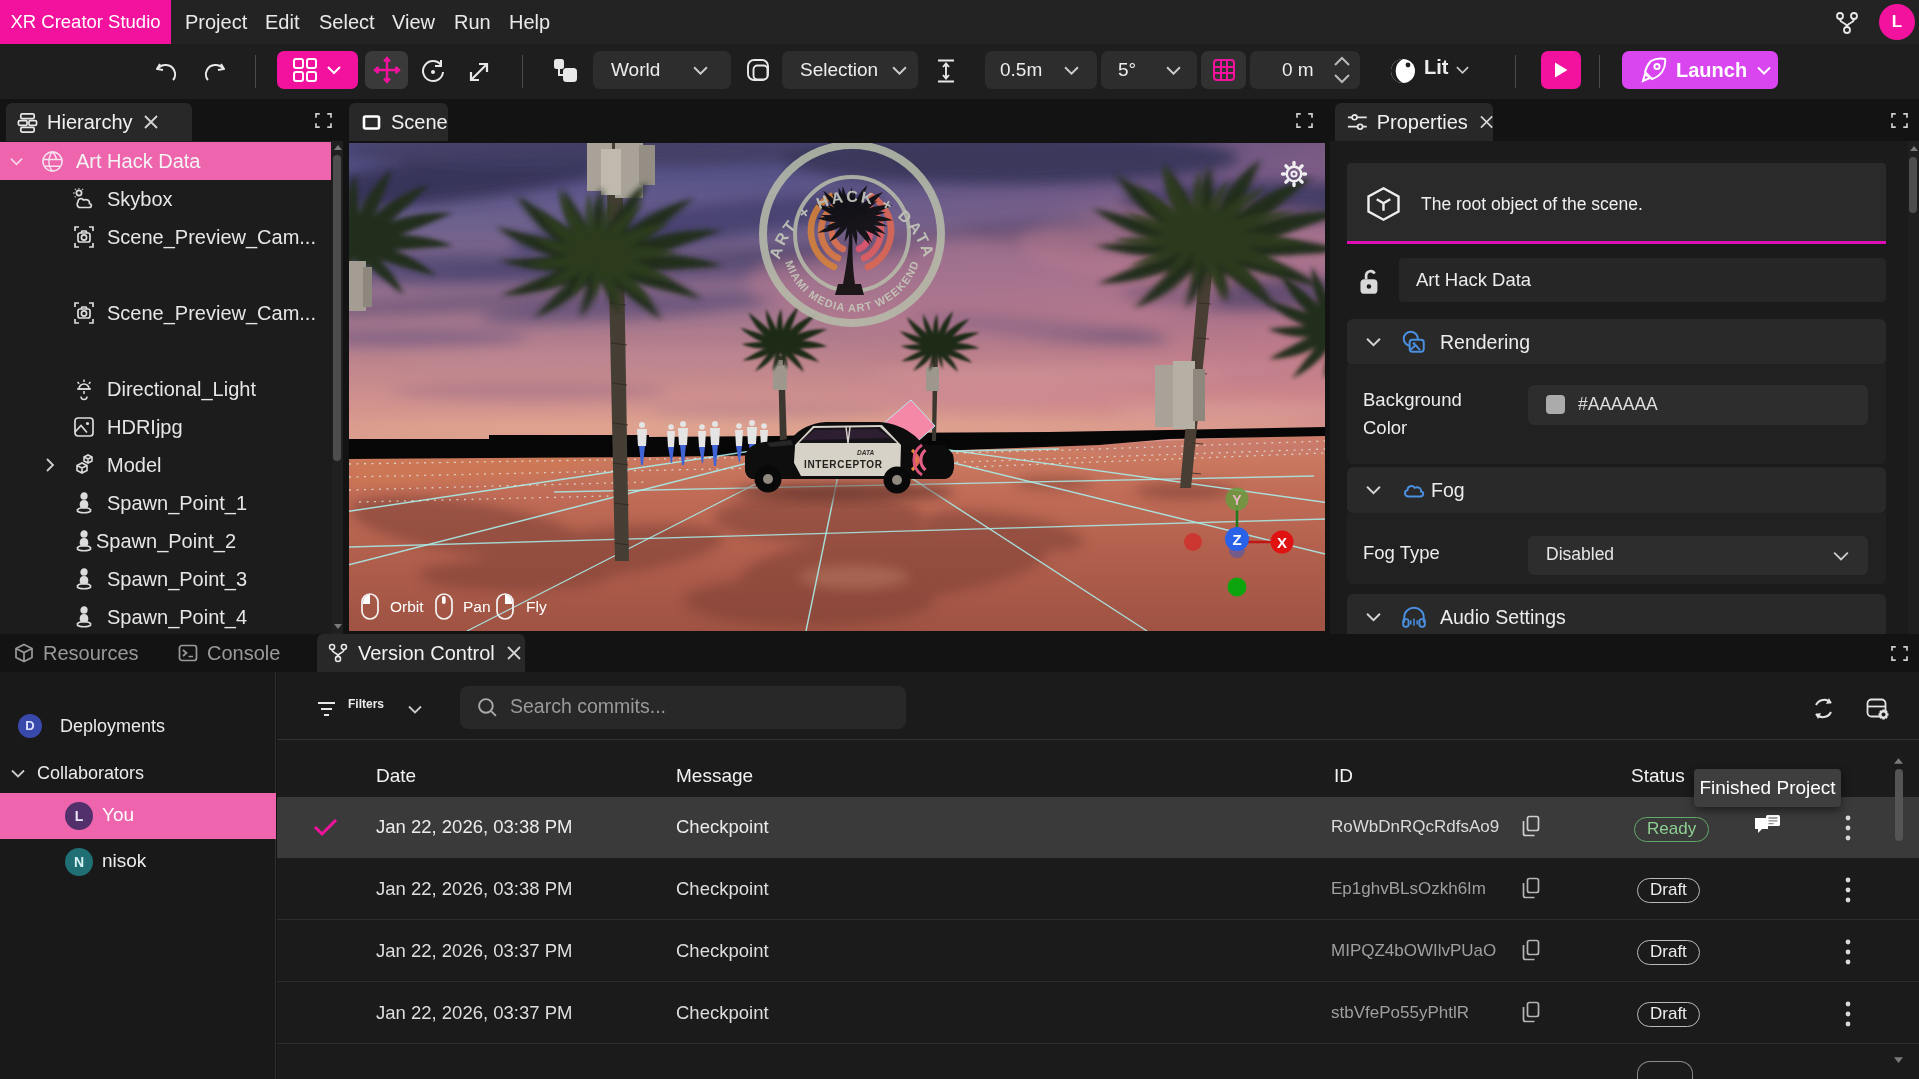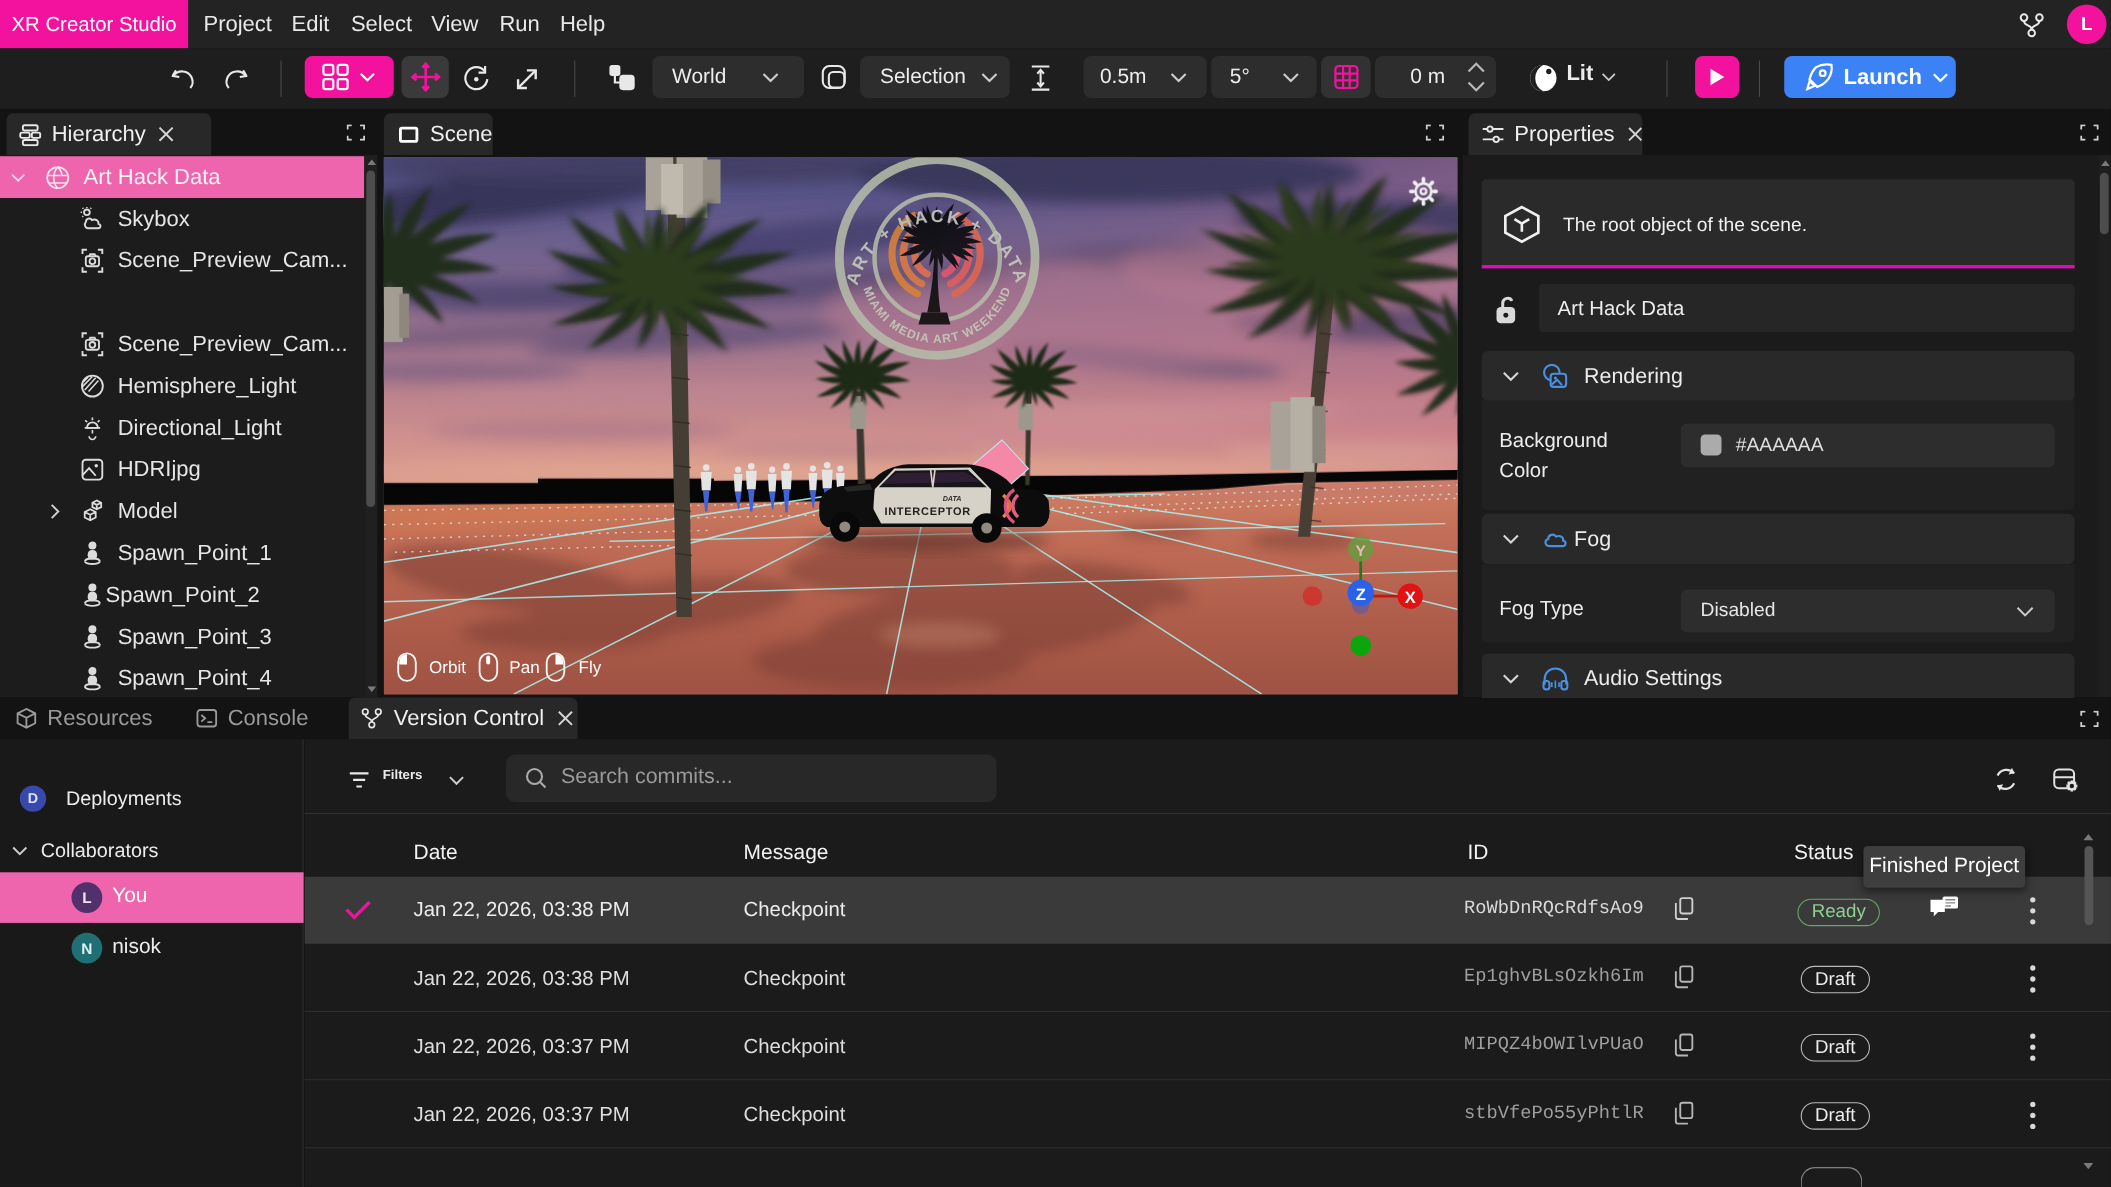--- a/index.html
+++ b/index.html
@@ -16,21 +16,21 @@
 #hier{position:absolute;left:0;top:141px;width:343px;height:493px;background:#1c1c1c;overflow:hidden}
 .hrow{position:absolute;left:0;width:331px;height:38px;display:flex;align-items:center;font-size:20px;color:#e6e6e6}
 #viewport{position:absolute;left:349px;top:143px;width:976px;height:488px;background:#8a6a88;overflow:hidden}
 #props{position:absolute;left:1330px;top:141px;width:589px;height:493px;background:#1b1b1b;overflow:hidden}
 .pcard{position:absolute;left:17px;width:539px;background:#262626;border-radius:5px}
 .phead{position:absolute;left:17px;width:539px;height:46px;background:#292929;border-radius:6px;display:flex;align-items:center}
 #botstrip{position:absolute;left:0;top:634px;width:1919px;height:38px;background:#131313}
 #botside{position:absolute;left:0;top:672px;width:276px;height:407px;background:#191919;border-right:1px solid #303030}
 #botmain{position:absolute;left:277px;top:672px;width:1642px;height:407px;background:#1b1b1b}
 .pill{display:inline-block;border-radius:13px;font-size:17px;padding:1px 12px 2px;border:1px solid}
-.mono{font-family:Liberation Mono, monospace}
+.mono{font-family:Liberation Sans, sans-serif}
 svg{display:block}
 </style></head><body>
 
 <div id="menubar">
   <div id="logo">XR Creator Studio</div>
   <div class="menuitem" style="left:185px">Project</div>
   <div class="menuitem" style="left:265px">Edit</div>
   <div class="menuitem" style="left:319px">Select</div>
   <div class="menuitem" style="left:392px">View</div>
   <div class="menuitem" style="left:454px">Run</div>
@@ -141,21 +141,21 @@
   <svg class="abs" style="left:1456px;top:22px" width="13" height="8" viewBox="0 0 14 8" fill="none" stroke="#ccc" stroke-width="1.8">
       <path d="M1 1 L7 7 L13 1"></path>
     </svg>
   <div class="sep" style="left:1515px"></div>
   <div class="tbtn" style="left:1541px;width:40px;background:#f2129e;justify-content:center">
     <svg width="16" height="18" viewBox="0 0 16 18">
         <path d="M2 1.5 L14.5 9 L2 16.5 Z" fill="#fff"></path>
       </svg>
   </div>
   <div class="sep" style="left:1599px"></div>
-  <div class="tbtn" style="left:1622px;width:156px;background:#3b82f6">
+  <div class="tbtn" style="left:1622px;width:156px;background:#d946ef">
     <svg style="margin-left:19px" width="26" height="26" viewBox="0 0 26 26" fill="#fff">
       <path d="M10 4 C17 0 24 2 24 2 C24 2 25 9 21 15 C18 19 14 21 11 22 L4 15 C5 11 7 7 10 4 Z M4 17 L2 24 L9 21 Z" fill="none" stroke="#fff" stroke-width="2"></path>
       <circle cx="16" cy="9.5" r="2.6" fill="none" stroke="#fff" stroke-width="2"></circle>
     </svg>
     <span style="margin-left:9px;font-weight:bold;font-size:20px;color:#fff">Launch</span>
     <svg style="margin-left:10px" width="14" height="9" viewBox="0 0 14 8" fill="none" stroke="#fff" stroke-width="2">
         <path d="M1 1 L7 7 L13 1"></path>
       </svg>
   </div>
 </div>
@@ -230,27 +230,20 @@
     <span style="margin-left:11px">Scene_Preview_Cam...</span>
   </div>
   <div class="hrow" style="top:153px">
     <svg style="margin-left:72px" width="24" height="24" viewBox="0 0 24 24" fill="none" stroke="#dcdcdc" stroke-width="1.7">
         <path d="M7 2 L3 2 L3 6 M17 2 L21 2 L21 6 M7 22 L3 22 L3 18 M17 22 L21 22 L21 18"></path>
         <rect x="6" y="8" width="12" height="9" rx="2"></rect>
         <circle cx="12" cy="12.5" r="2.6"></circle>
         <path d="M9 8 L10 6 L14 6 L15 8"></path>
       </svg>
     <span style="margin-left:11px">Scene_Preview_Cam...</span>
-  </div>
-  <div class="hrow" style="top:191px">
-    <svg style="margin-left:72px" width="24" height="24" viewBox="0 0 24 24" fill="none" stroke="#dcdcdc" stroke-width="1.7">
-        <circle cx="12" cy="12" r="9.5"></circle>
-        <path d="M4 8 L8 4 M3 12.5 L12 3.2 M5 15.5 L15 4.5 M8.5 17 L17.5 7" stroke-width="1.4"></path>
-      </svg>
-    <span style="margin-left:11px">Hemisphere_Light</span>
   </div>
   <div class="hrow" style="top:229px">
     <svg style="margin-left:72px" width="24" height="24" viewBox="0 0 24 24" fill="none" stroke="#dcdcdc" stroke-width="1.7">
         <path d="M7 12 A5 5 0 0 1 17 12 Z"></path>
         <path d="M5 12 L19 12 M12 14 L12 17 M9 19.5 A3 3 0 0 0 15 19.5" stroke-width="1.5"></path>
         <path d="M12 2.5 L12 5 M5.5 5 L7.2 6.8 M18.5 5 L16.8 6.8" stroke-width="1.5"></path>
       </svg>
     <span style="margin-left:11px">Directional_Light</span>
   </div>
   <div class="hrow" style="top:267px">

